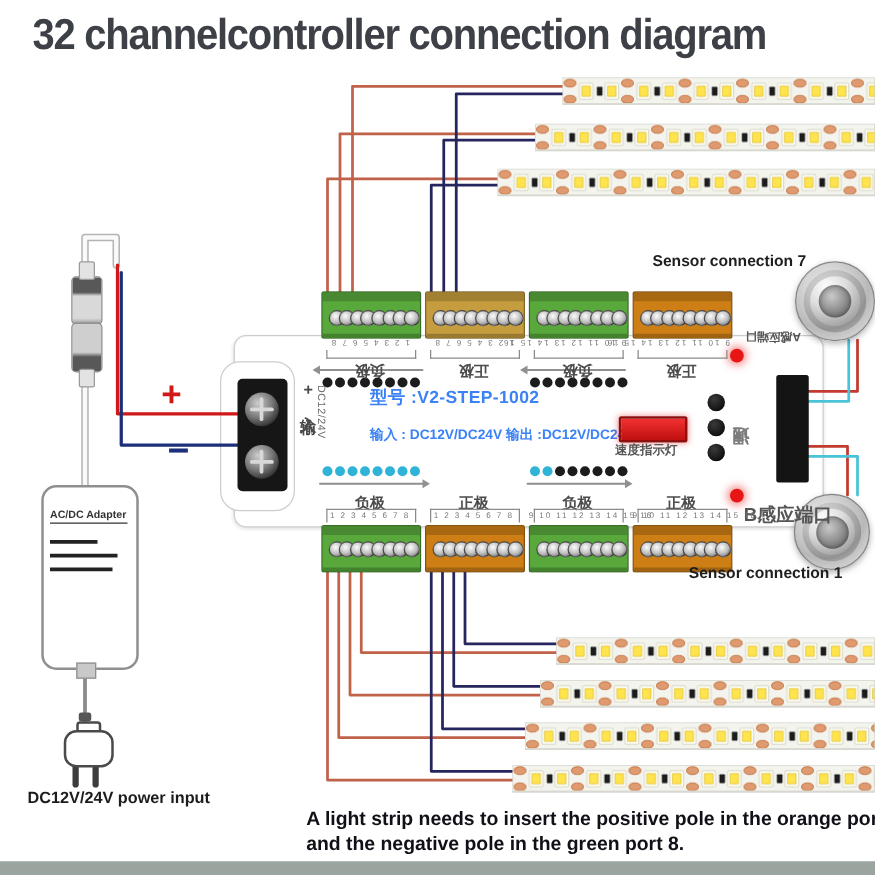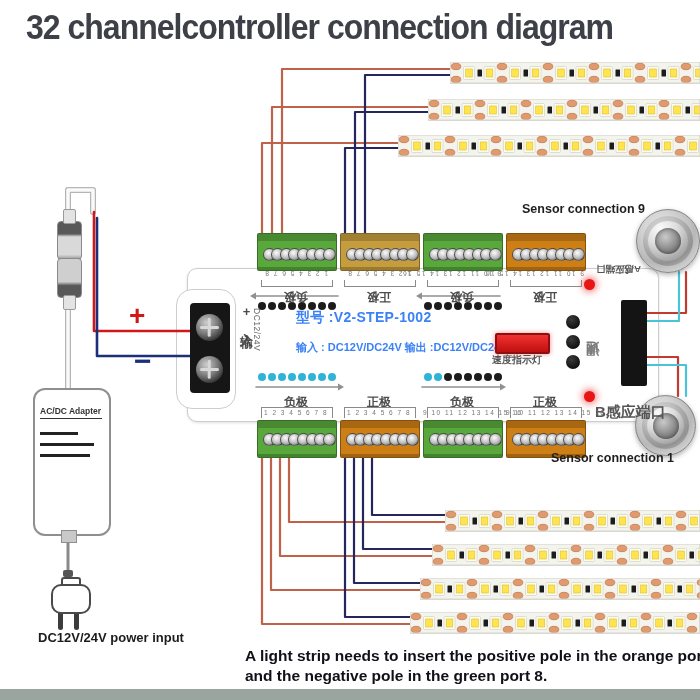--- a/index.html
+++ b/index.html
@@ -64,21 +64,21 @@
   .adapter{left:33px;top:388px;width:74px;height:144px;background:#fff;border:2px solid #8f8f8f;
      border-radius:12px;z-index:4;}
   .ad-label{left:40px;top:406px;width:62px;font-size:8.5px;font-weight:600;color:#333;
      border-bottom:1.5px solid #333;padding-bottom:2px;white-space:nowrap;z-index:5;}
   .ad-line{position:absolute;height:2.5px;background:#222;z-index:5;}
   .collar{left:61px;top:530px;width:14px;height:11px;background:#c9c9c9;border:1px solid #8f8f8f;z-index:4;}
   .cordband{left:63px;top:570px;width:10px;height:7px;background:#555;border-radius:2px;z-index:4;}
   .plug-notch{left:61px;top:577px;width:16px;height:10px;background:#fff;border:2.5px solid #4a4a4a;border-radius:3px;z-index:4;}
   .plug-body{left:51px;top:584px;width:36px;height:26px;background:#fff;border:2.5px solid #4a4a4a;border-radius:10px;z-index:5;}
   .pin{position:absolute;width:5px;height:22px;background:#3c3c3c;border-radius:2.5px;z-index:4;}
-  .pwr-caption{left:22px;top:630px;font-size:13px;font-weight:600;color:#1c1c1c;z-index:5;margin-left:16px;}
+  .pwr-caption{left:22px;top:630px;font-size:13px;font-weight:600;color:#1c1c1c;z-index:5;}
   
   .sensor{position:absolute;border-radius:50%;z-index:4;border:1px solid #858585;
      background:radial-gradient(circle at 38% 30%,#fbfbfb 0%,#dedede 28%,#a0a0a0 60%,#cecece 76%,#6f6f6f 100%);
      box-shadow:inset 0 0 0 6px rgba(255,255,255,.35), inset 0 0 0 11px rgba(110,110,110,.28), 0 2px 5px rgba(0,0,0,.3);}
   .sensor-core{position:absolute;left:50%;top:50%;width:26px;height:26px;margin:-13px 0 0 -13px;border-radius:50%;
      background:radial-gradient(circle at 40% 35%,#c9c9c9,#6d6d6d 80%);box-shadow:inset 0 0 4px rgba(0,0,0,.4);}
   .sens-label{position:absolute;font-size:12.5px;font-weight:600;color:#1e1e1e;z-index:5;white-space:nowrap;}
   
   .foot{left:245px;width:450px;font-size:15.5px;font-weight:700;color:#101018;z-index:5;white-space:nowrap;}
   .graybar{left:0;top:689px;width:700px;height:11px;background:#9ba59f;z-index:5;}
@@ -430,19 +430,19 @@
   <div class="pin" style="left:58px;top:608px"></div>
   <div class="pin" style="left:74px;top:608px"></div>
   <div class="abs pwr-caption">DC12V/24V power input</div>
 
   <div class="sensor" style="left:636px;top:209px;width:62px;height:62px">
     <div class="sensor-core"></div>
   </div>
   <div class="sensor" style="left:635px;top:395px;width:59px;height:59px">
     <div class="sensor-core"></div>
   </div>
-  <div class="sens-label" style="left:522px;top:202px">Sensor connection 9</div>
+  <div class="sens-label" style="left:522px;top:202px">Sensor connection 7</div>
   <div class="sens-label" style="left:551px;top:451px">Sensor connection 1</div>
 
   <div class="abs foot" style="top:647px">A light strip needs to insert the positive pole in the orange port 1</div>
   <div class="abs foot" style="top:667px">and the negative pole in the green port 8.</div>
   <div class="abs graybar"></div>
 </div>
 
 </body></html>

